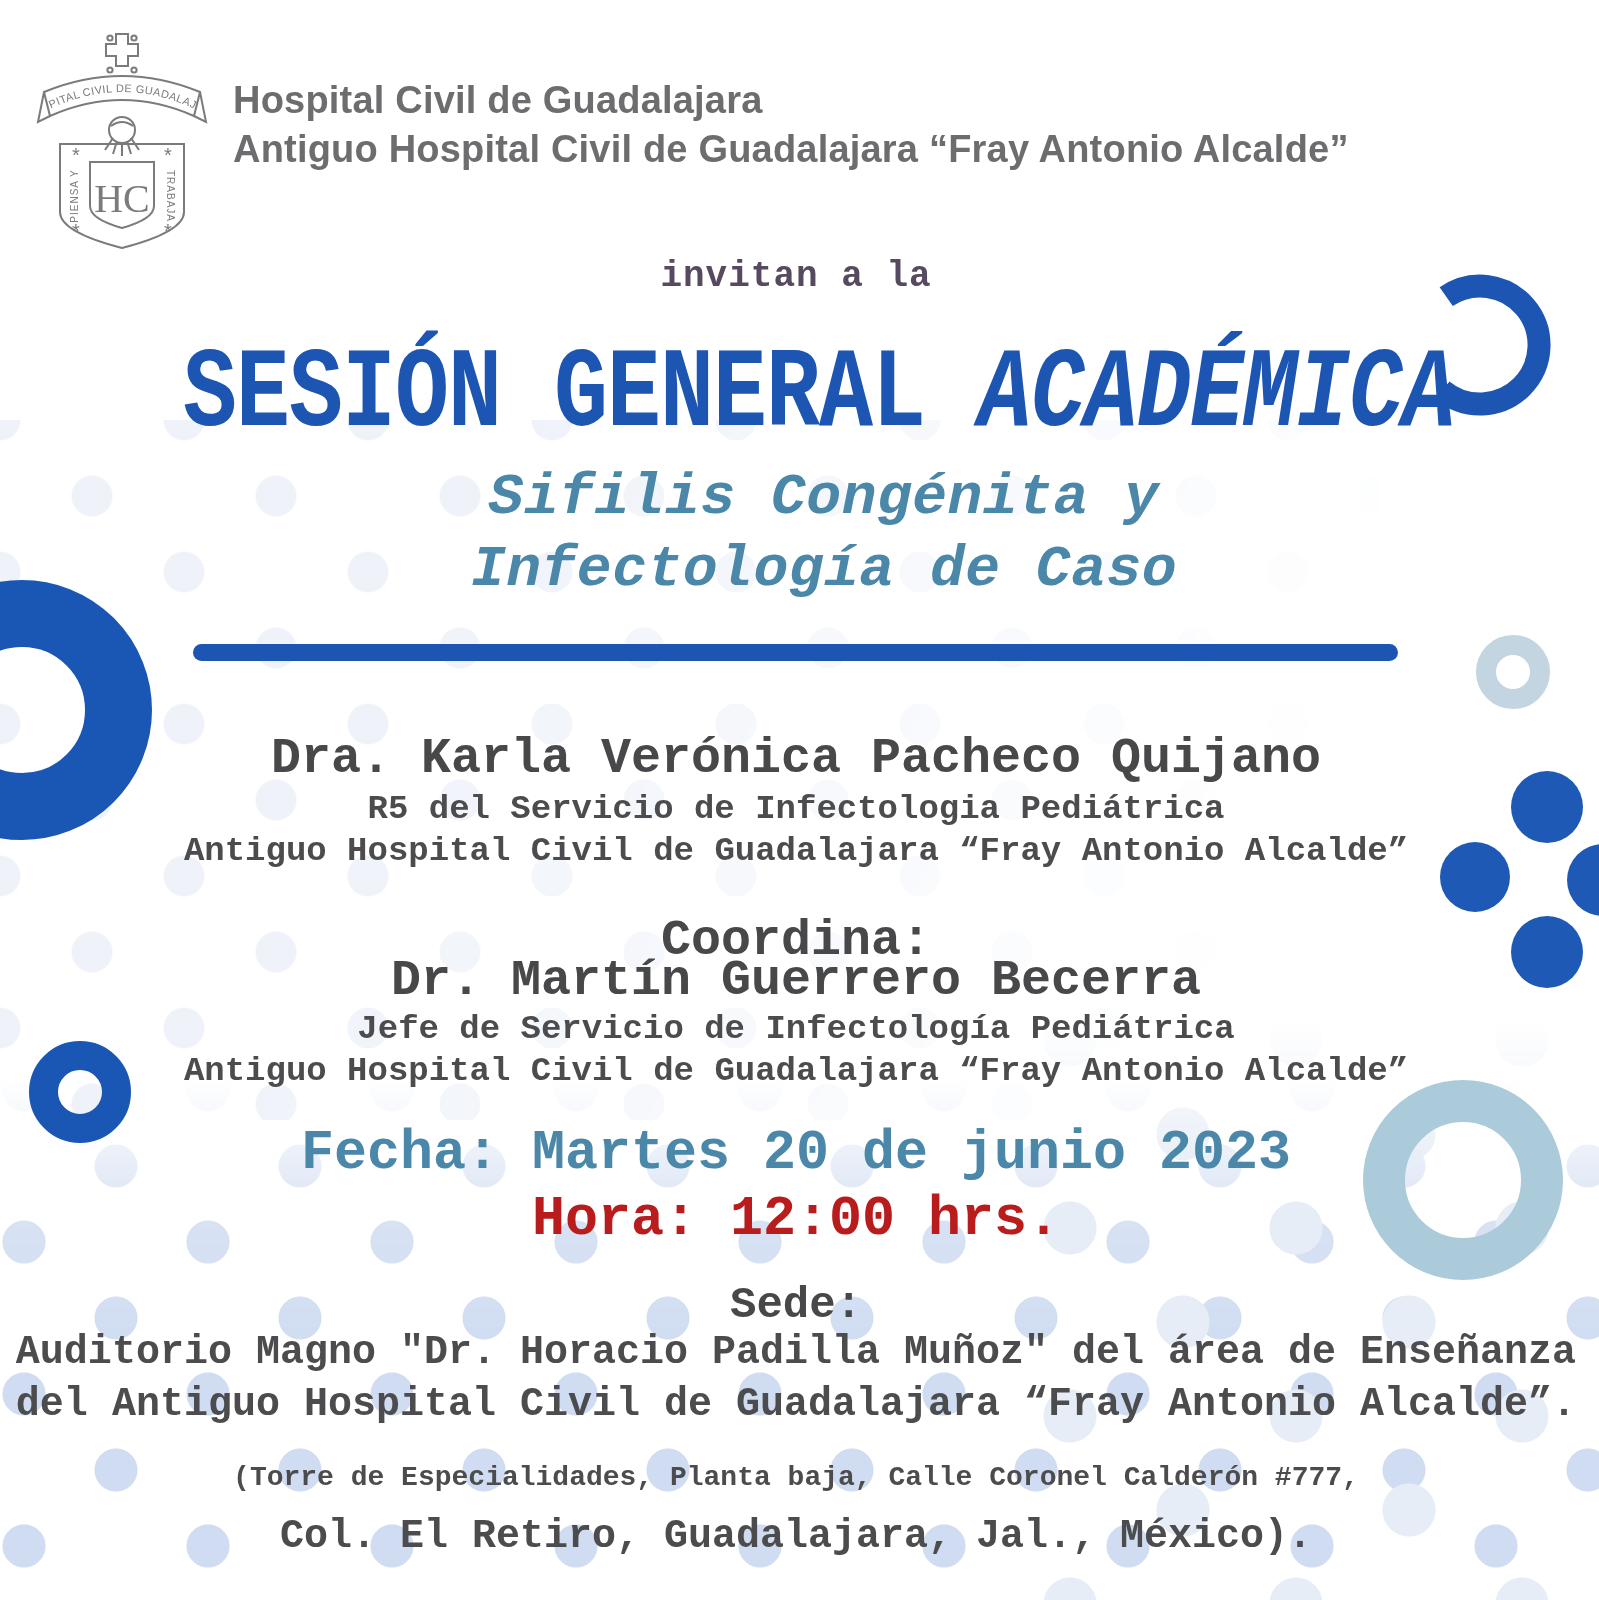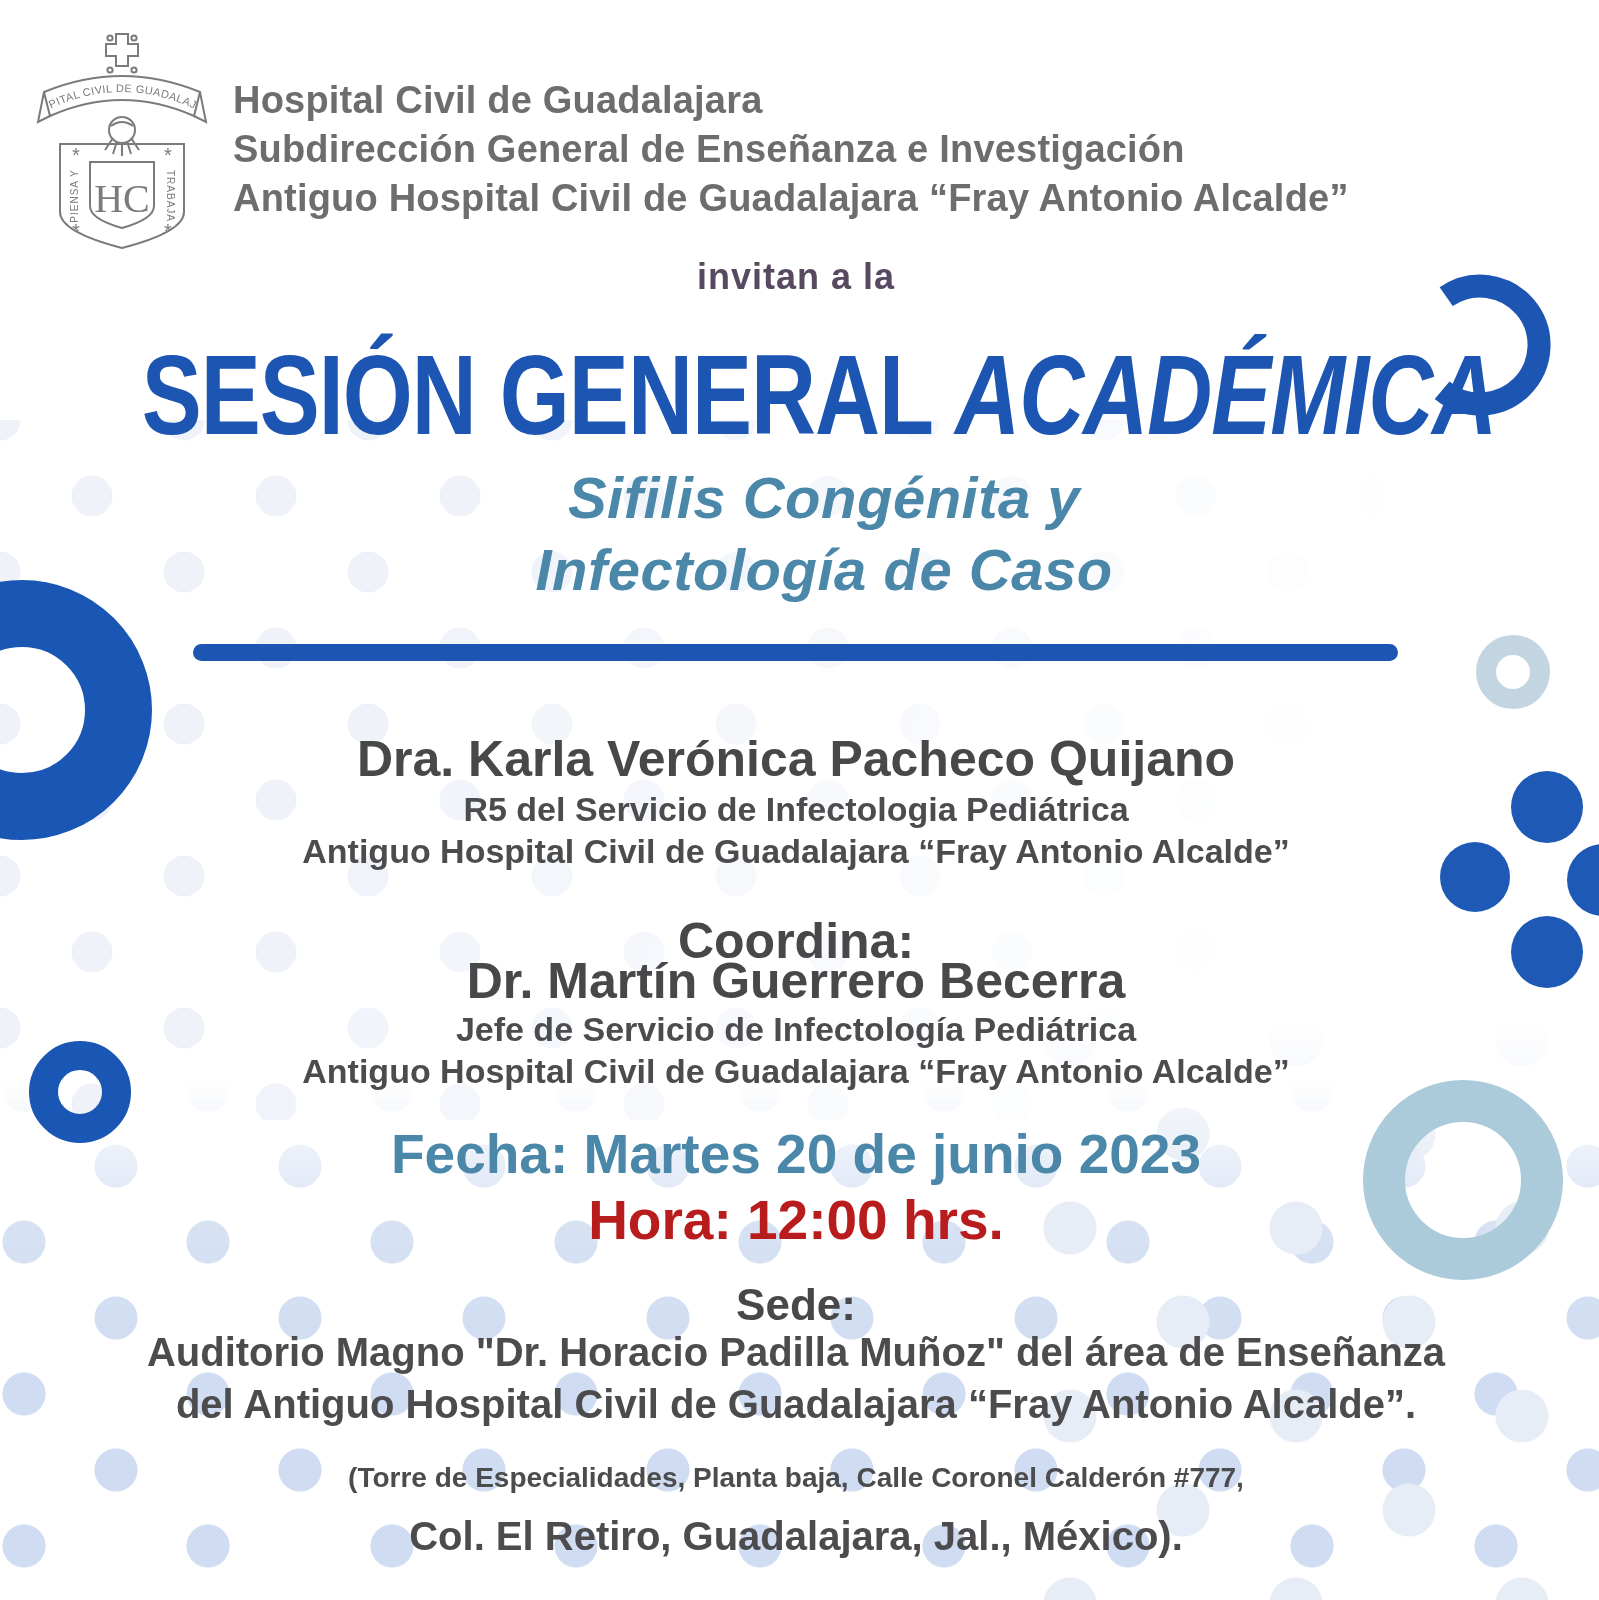--- a/index.html
+++ b/index.html
@@ -53,21 +53,21 @@
   .db4{left:1511px; top:916px;  width:72px; height:72px;}
   .arc-top-right{position:absolute; left:1392px; top:258px; width:175px; height:175px;}
   
   .logo{position:absolute; left:36px; top:26px; width:172px; height:228px;}
   .org-lines{
     position:absolute; left:233px; top:76px; width:1340px;
     color:#6d6d6f; font-weight:bold; font-size:38px; line-height:49px;
     letter-spacing:.2px; text-align:left;
   }
   
-  .center-text{position:absolute; left:0; width:1592px; text-align:center;}
+  .center-text{position:absolute; left:0; width:1592px; text-align:center;font-family:Liberation Mono, monospace;}
   .invite{top:256px; font-size:36px; font-weight:bold; color:#57495f; letter-spacing:1px;}
   .title{
     top:340px; margin:0; color:#1d55b2; font-size:90px; font-weight:bold;
     letter-spacing:-1px; line-height:110px; white-space:nowrap;padding-left:23px;
   }
   .title .stretch{display:inline-block; transform:scale(1.0,1.26); transform-origin:center;}
   .title .italic-part{font-style:italic;}
   .subtitle{
     top:462px; color:#4a87a9; font-size:58px; font-weight:bold; font-style:italic;
     line-height:72px; letter-spacing:.5px;padding-left:28px;
@@ -154,21 +154,20 @@
     <text font-size="10" letter-spacing="1" text-anchor="middle" transform="translate(42 170) rotate(-90)">PIENSA Y</text>
     <text font-size="10" letter-spacing="1" text-anchor="middle" transform="translate(131 170) rotate(90)">TRABAJA</text>
     <text x="40" y="136" font-size="20" text-anchor="middle">*</text>
     <text x="132" y="136" font-size="20" text-anchor="middle">*</text>
     <text x="40" y="212" font-size="20" text-anchor="middle">*</text>
     <text x="132" y="212" font-size="20" text-anchor="middle">*</text>
   </svg>
 
   <div class="org-lines">
     <div>Hospital Civil de Guadalajara</div>
-    <div>Subdirección General de Enseñanza e Investigación</div>
     <div>Antiguo Hospital Civil de Guadalajara “Fray Antonio Alcalde”</div>
   </div>
 
   <div class="center-text invite">invitan a la</div>
 
   <h1 class="center-text title"><span class="stretch"><span>SESIÓN GENERAL </span><span class="italic-part">ACADÉMICA</span></span></h1>
 
   <div class="center-text subtitle">
     <div>Sifilis Congénita y</div>
     <div>Infectología de Caso</div>

